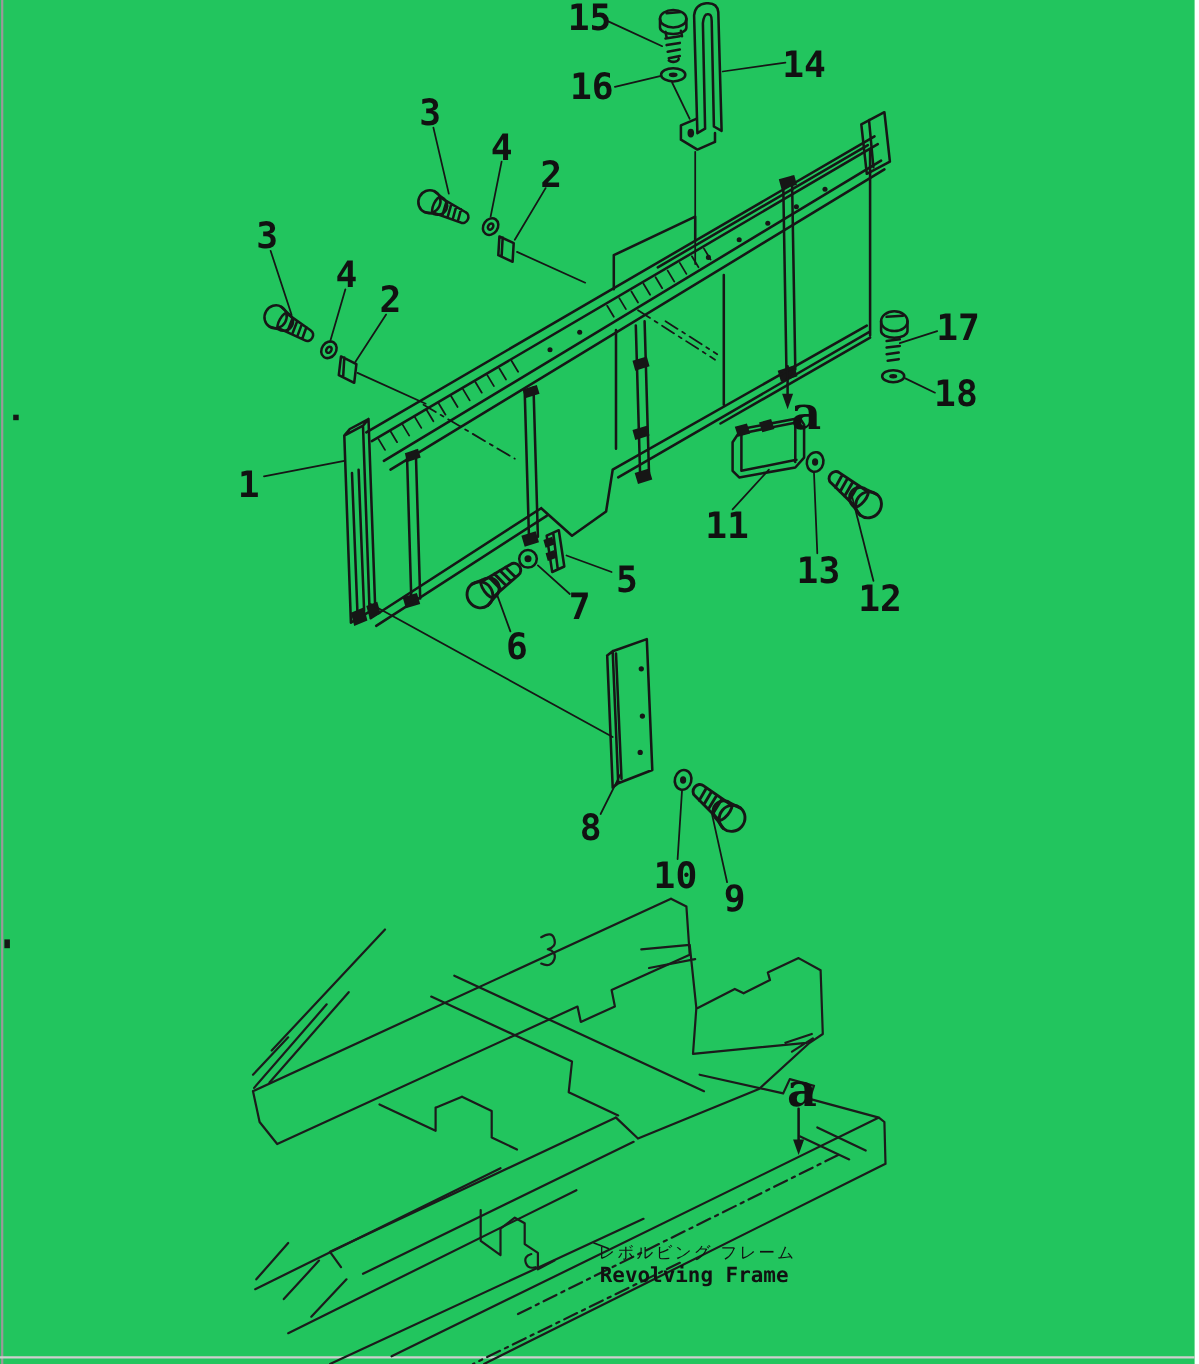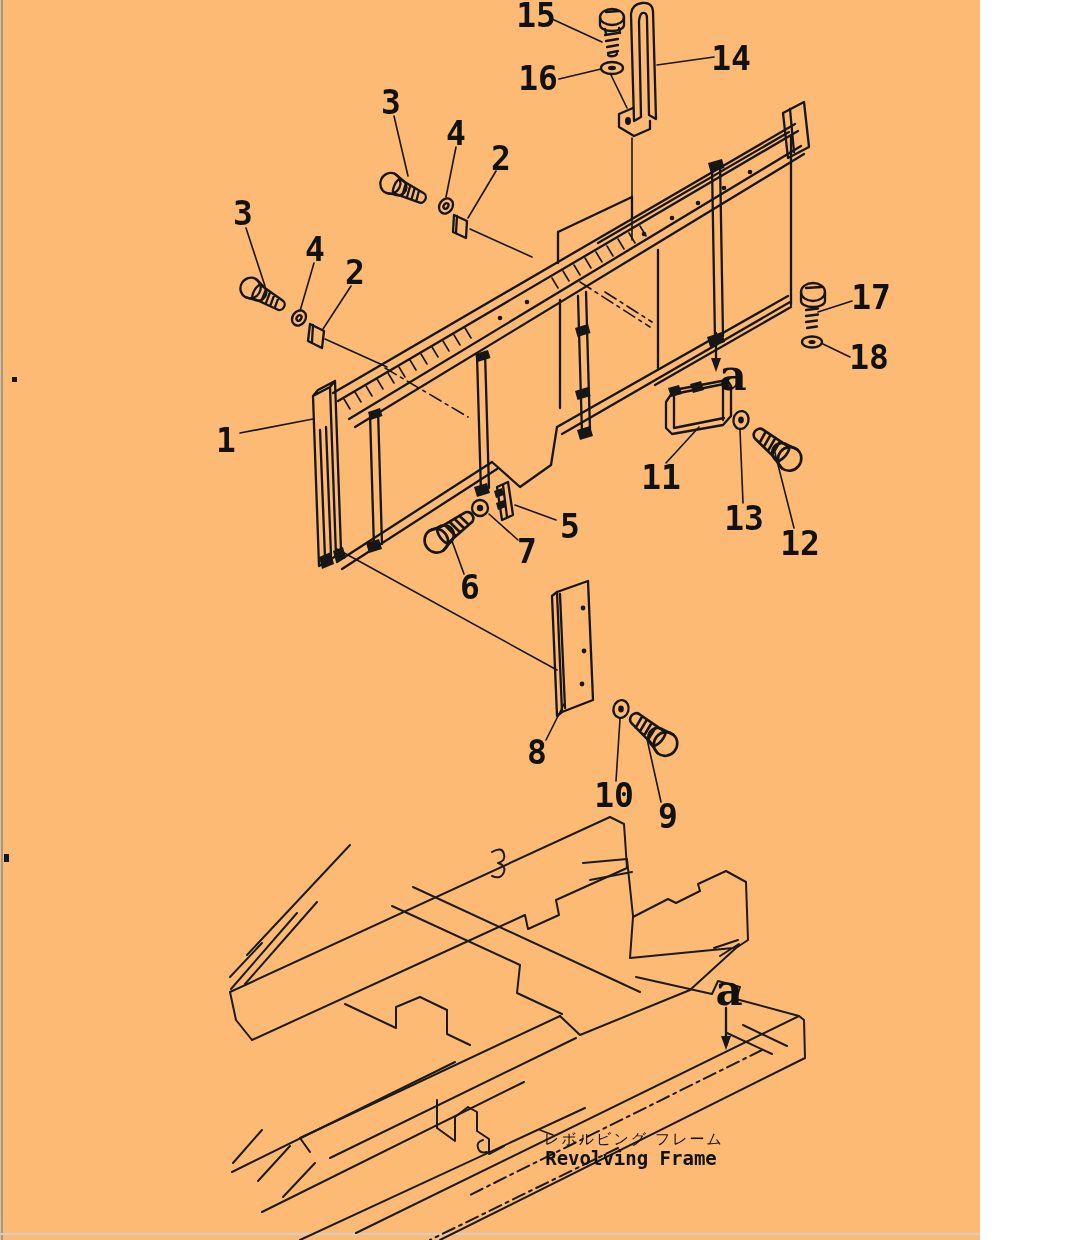--- a/index.html
+++ b/index.html
@@ -1,16 +1,16 @@
 <!DOCTYPE html>
 <html><head>
 <meta charset="utf-8">
 <style>
   html,body{margin:0;padding:0;background:#fff;}
-  .page{position:relative;width:980px;height:1240px;background:#fdba74;overflow:hidden;}
+  .page{position:relative;width:1086px;height:1240px;background:#22c55e;overflow:hidden;}
   svg{display:block;}
   .ink{stroke:#161616;fill:none;stroke-width:2.3;stroke-linecap:round;stroke-linejoin:round;}
   .thin{stroke:#161616;fill:none;stroke-width:1.6;stroke-linecap:round;}
   .frame{stroke:#1b1b1b;fill:none;stroke-width:2;stroke-linecap:round;stroke-linejoin:round;}
   .dash{stroke-dasharray:13 5 3 5;}
   .dk{fill:#161616;stroke:none;}
   .num{font-family:"DejaVu Sans Mono",monospace;font-weight:bold;font-size:33px;fill:#111;}
   .sec{font-family:"DejaVu Serif",serif;font-weight:bold;font-size:42px;fill:#111;}
   .capjp{font-family:"DejaVu Sans",sans-serif;font-size:15px;letter-spacing:2px;fill:#111;}
   .capen{font-family:"DejaVu Sans Mono",monospace;font-weight:bold;font-size:19px;fill:#111;}

